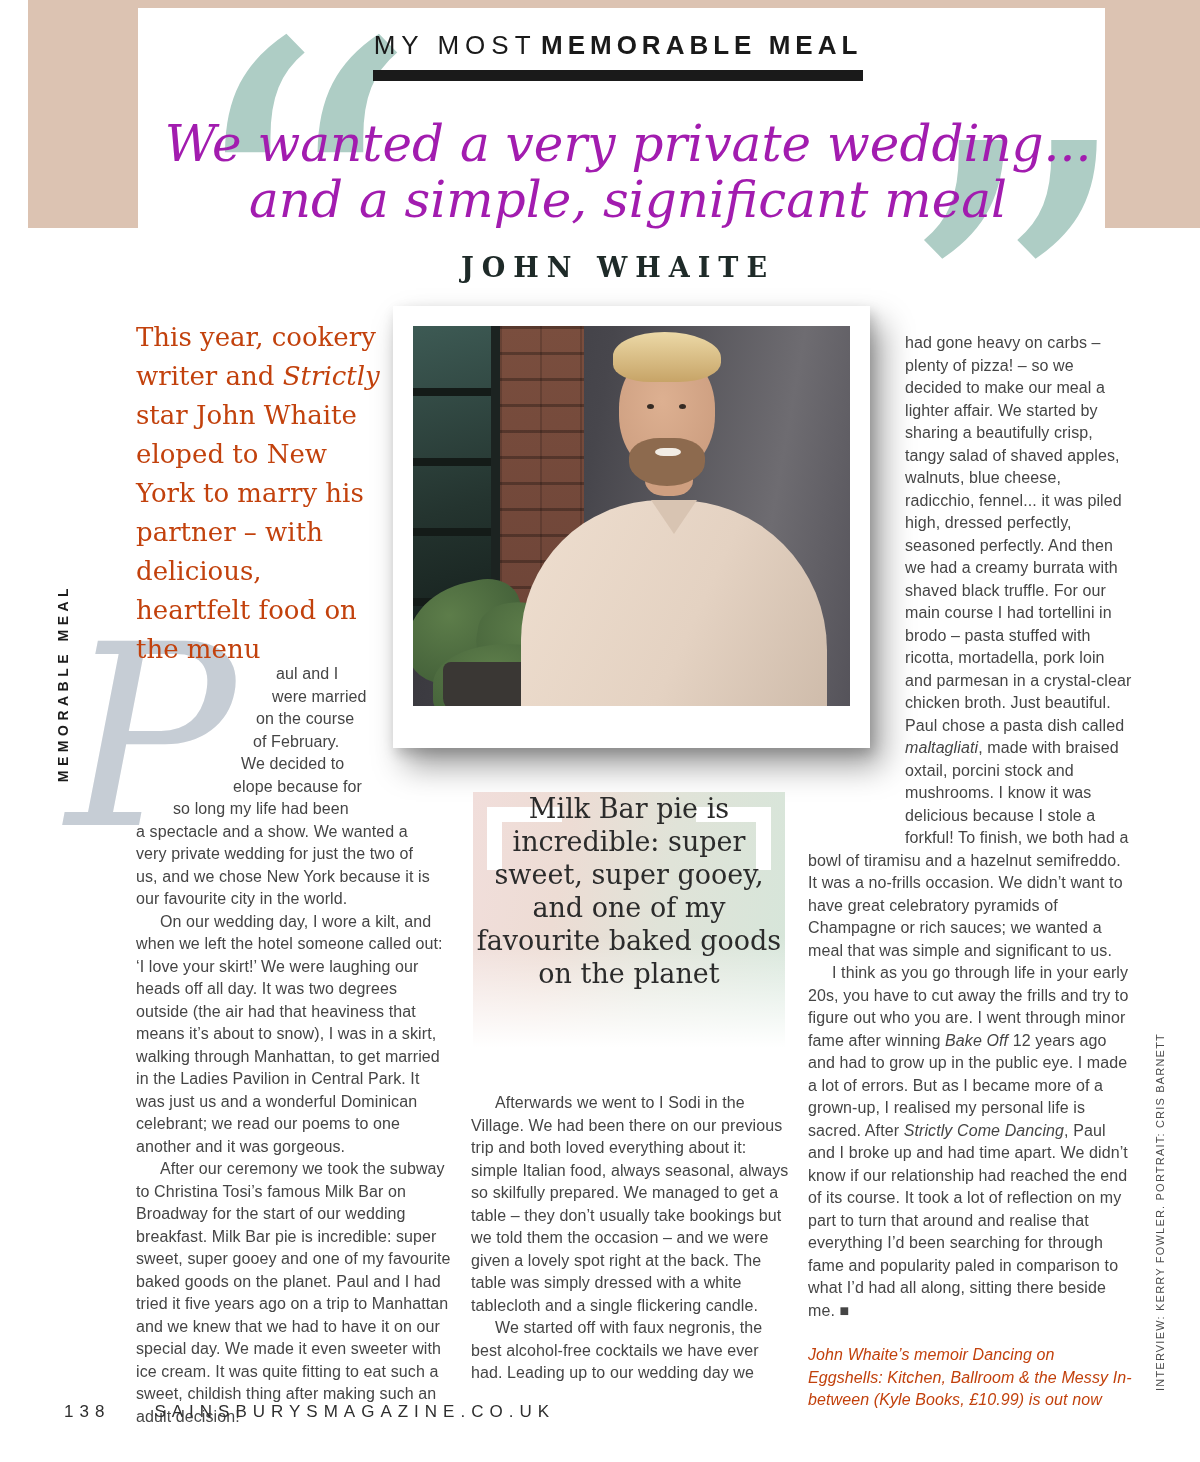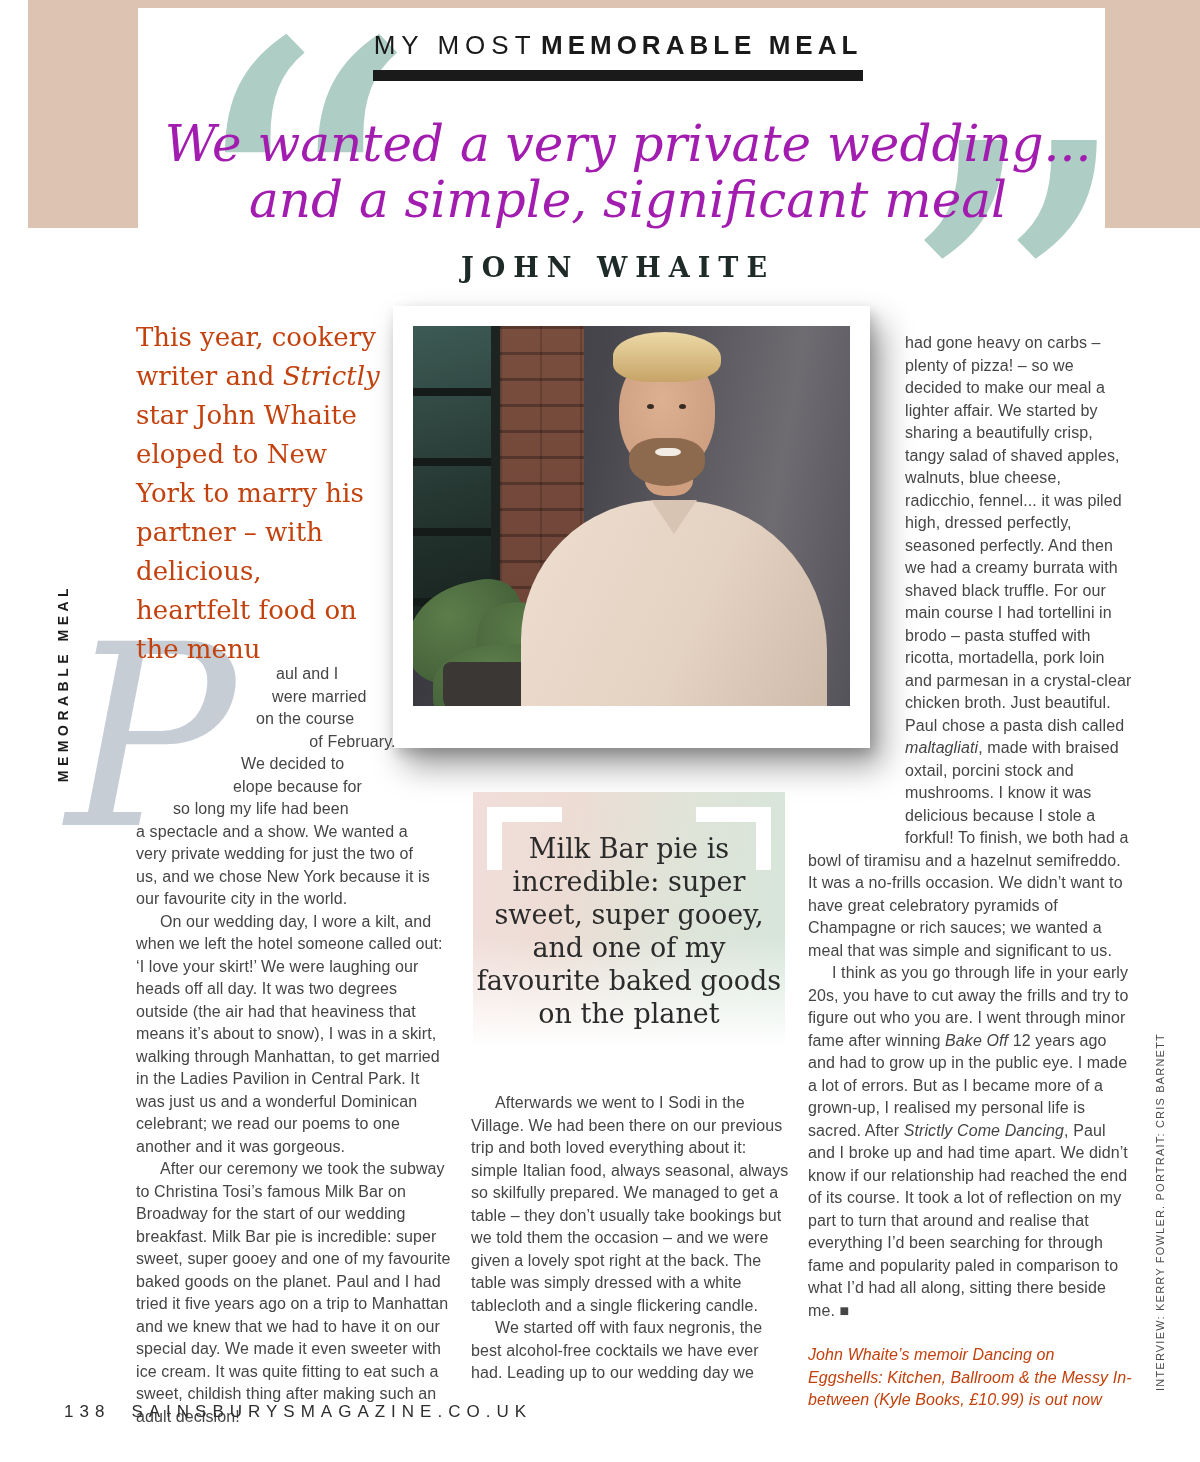--- a/index.html
+++ b/index.html
@@ -44,35 +44,35 @@
   .col{position:absolute;z-index:2;font-size:16px;line-height:22.5px;color:#454545;letter-spacing:.1px;}
   .col p{margin:0;}
   .col p.indent{text-indent:24px;}
   .col-left{left:108px;top:663px;width:316px;}
   .col-mid{left:443px;top:1092px;width:322px;}
   .col-right{left:780px;top:332px;width:325px;}
   .fl{line-height:22.5px;white-space:nowrap;}
   .fl:nth-child(1){padding-left:140px;}
   .fl:nth-child(2){padding-left:136px;}
   .fl:nth-child(3){padding-left:120px;}
-  .fl:nth-child(4){padding-left:117px;text-align:center;}
+  .fl:nth-child(4){padding-left:117px;}
   .fl:nth-child(5){padding-left:105px;}
   .fl:nth-child(6){padding-left:97px;}
   .fl:nth-child(7){padding-left:37px;}
   .photo-gap{float:left;width:97px;height:505px;}
   .note{font-style:italic;margin-top:22px !important;color:#c2410c;}
 
   
   .pullquote{position:absolute;left:445px;top:792px;width:312px;height:290px;z-index:2;
      background:linear-gradient(180deg,rgba(255,255,255,0) 50%,#ffffff 88%),
                 linear-gradient(100deg,#f1dedb 0%,#eddcd4 28%,#e0e3d8 58%,#d5e6da 100%);}
   .bracket{position:absolute;width:60px;height:48px;border-top:15px solid #ffffff;}
   .br-tl{left:14px;top:15px;border-left:15px solid #ffffff;}
   .br-tr{right:14px;top:15px;border-right:15px solid #ffffff;}
-  .pq-text{position:relative;padding-top:40px;text-align:center;
+  .pq-text{position:relative;text-align:center;
            font-family:"DejaVu Serif",serif;font-size:27px;line-height:33px;color:#2b2b2b;}
 
   
   .photo{position:absolute;left:365px;top:306px;width:477px;height:442px;background:#ffffff;z-index:2;
          box-sizing:border-box;padding:20px 20px 42px 20px;
          box-shadow:12px 18px 30px rgba(0,0,0,.38),3px 6px 12px rgba(0,0,0,.18);}
   .scene{position:relative;width:437px;height:380px;overflow:hidden;
          background:linear-gradient(100deg,#35343a 0%,#47464c 40%,#6e6c71 78%,#55535a 100%);}
   .window{position:absolute;left:0;top:0;width:78px;height:302px;
           background:repeating-linear-gradient(180deg,transparent 0 62px,#141b18 62px 70px),
@@ -97,21 +97,21 @@
         background:radial-gradient(ellipse at 45% 40%,#ddb091,#c99a7c);border-radius:46% 46% 48% 48%;}
   .hair{position:absolute;left:200px;top:6px;width:108px;height:50px;
         background:linear-gradient(180deg,#ecd9a7,#c7a467);border-radius:55% 60% 45% 40%;}
   .beard{position:absolute;left:216px;top:112px;width:76px;height:48px;background:#8d6a4e;
          border-radius:40% 40% 50% 50%;}
   .mouth{position:absolute;left:242px;top:122px;width:26px;height:8px;background:#f2ece4;border-radius:40%/60%;}
   .eye{position:absolute;top:78px;width:7px;height:5px;background:#352b24;border-radius:50%;}
   .eL{left:234px;} .eR{left:266px;}
 
   
-  .footer{position:absolute;left:36px;top:1402px;z-index:3;display:flex;gap:21px;
+  .footer{position:absolute;left:36px;top:1402px;z-index:3;display:flex;gap:44px;
           font-size:17px;letter-spacing:6px;color:#2e2e2e;}
 </style>
 </head>
 <body>
 
 <div class="page">
 
   <div class="band"></div>
   <div class="band-panel"></div>
 

